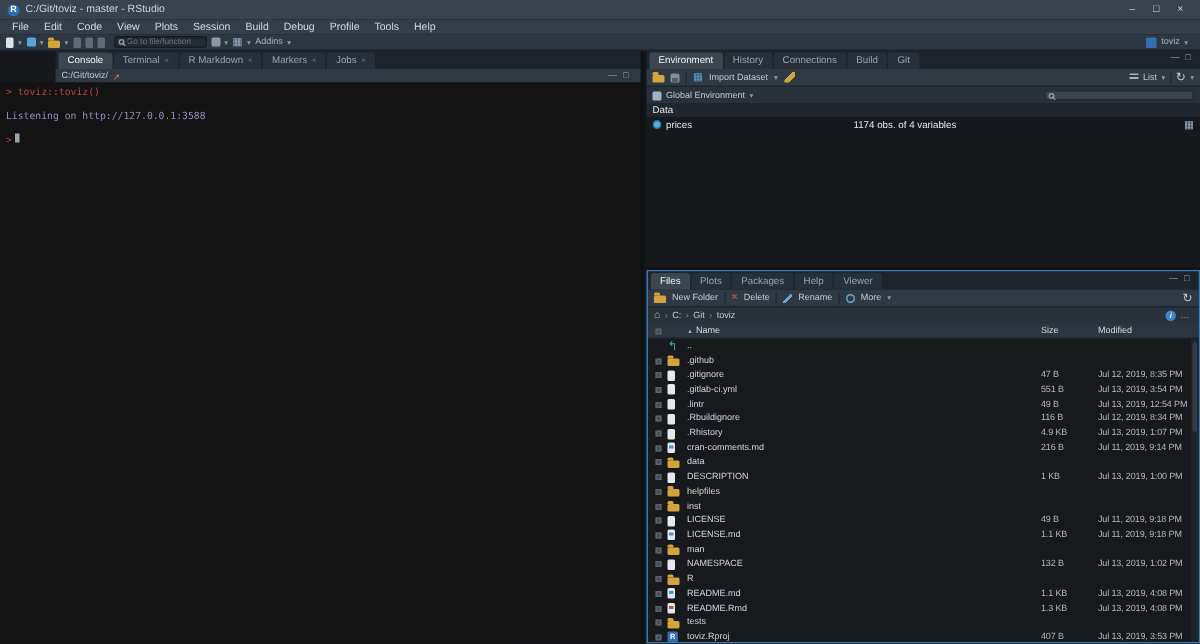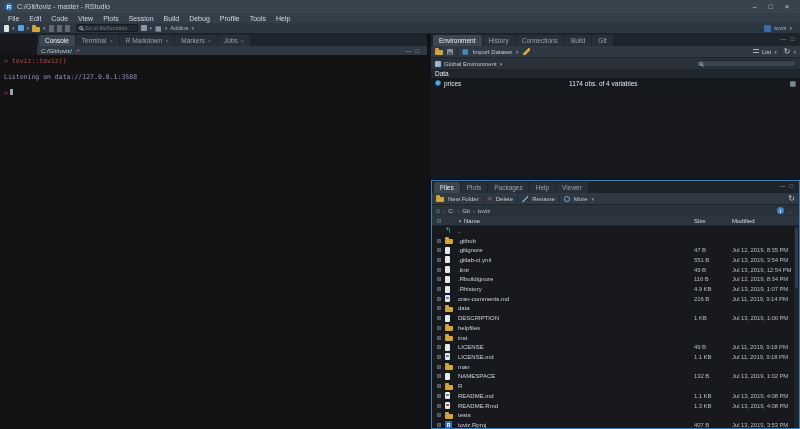--- a/index.html
+++ b/index.html
@@ -211,21 +211,21 @@
       <span>□</span>
     </span>
   </div>
   <div class="console-body">
 
       <div class="line command"><span>&gt; toviz::toviz()</span></div>
 
 
       <div class="line message"><span></span></div>
 
-      <div class="line message"><span>Listening on data://127.0.0.1:3588</span></div>
+      <div class="line message"><span>Listening on http://127.0.0.1:3588</span></div>
 
       <div class="line message"><span></span></div>
 
       <div class="line command"><span>&gt;</span><span class="cursor"></span></div>
     </div>
 </div>
 
 <div class="pane" id="env-pane">
   <div class="tabstrip">
 

